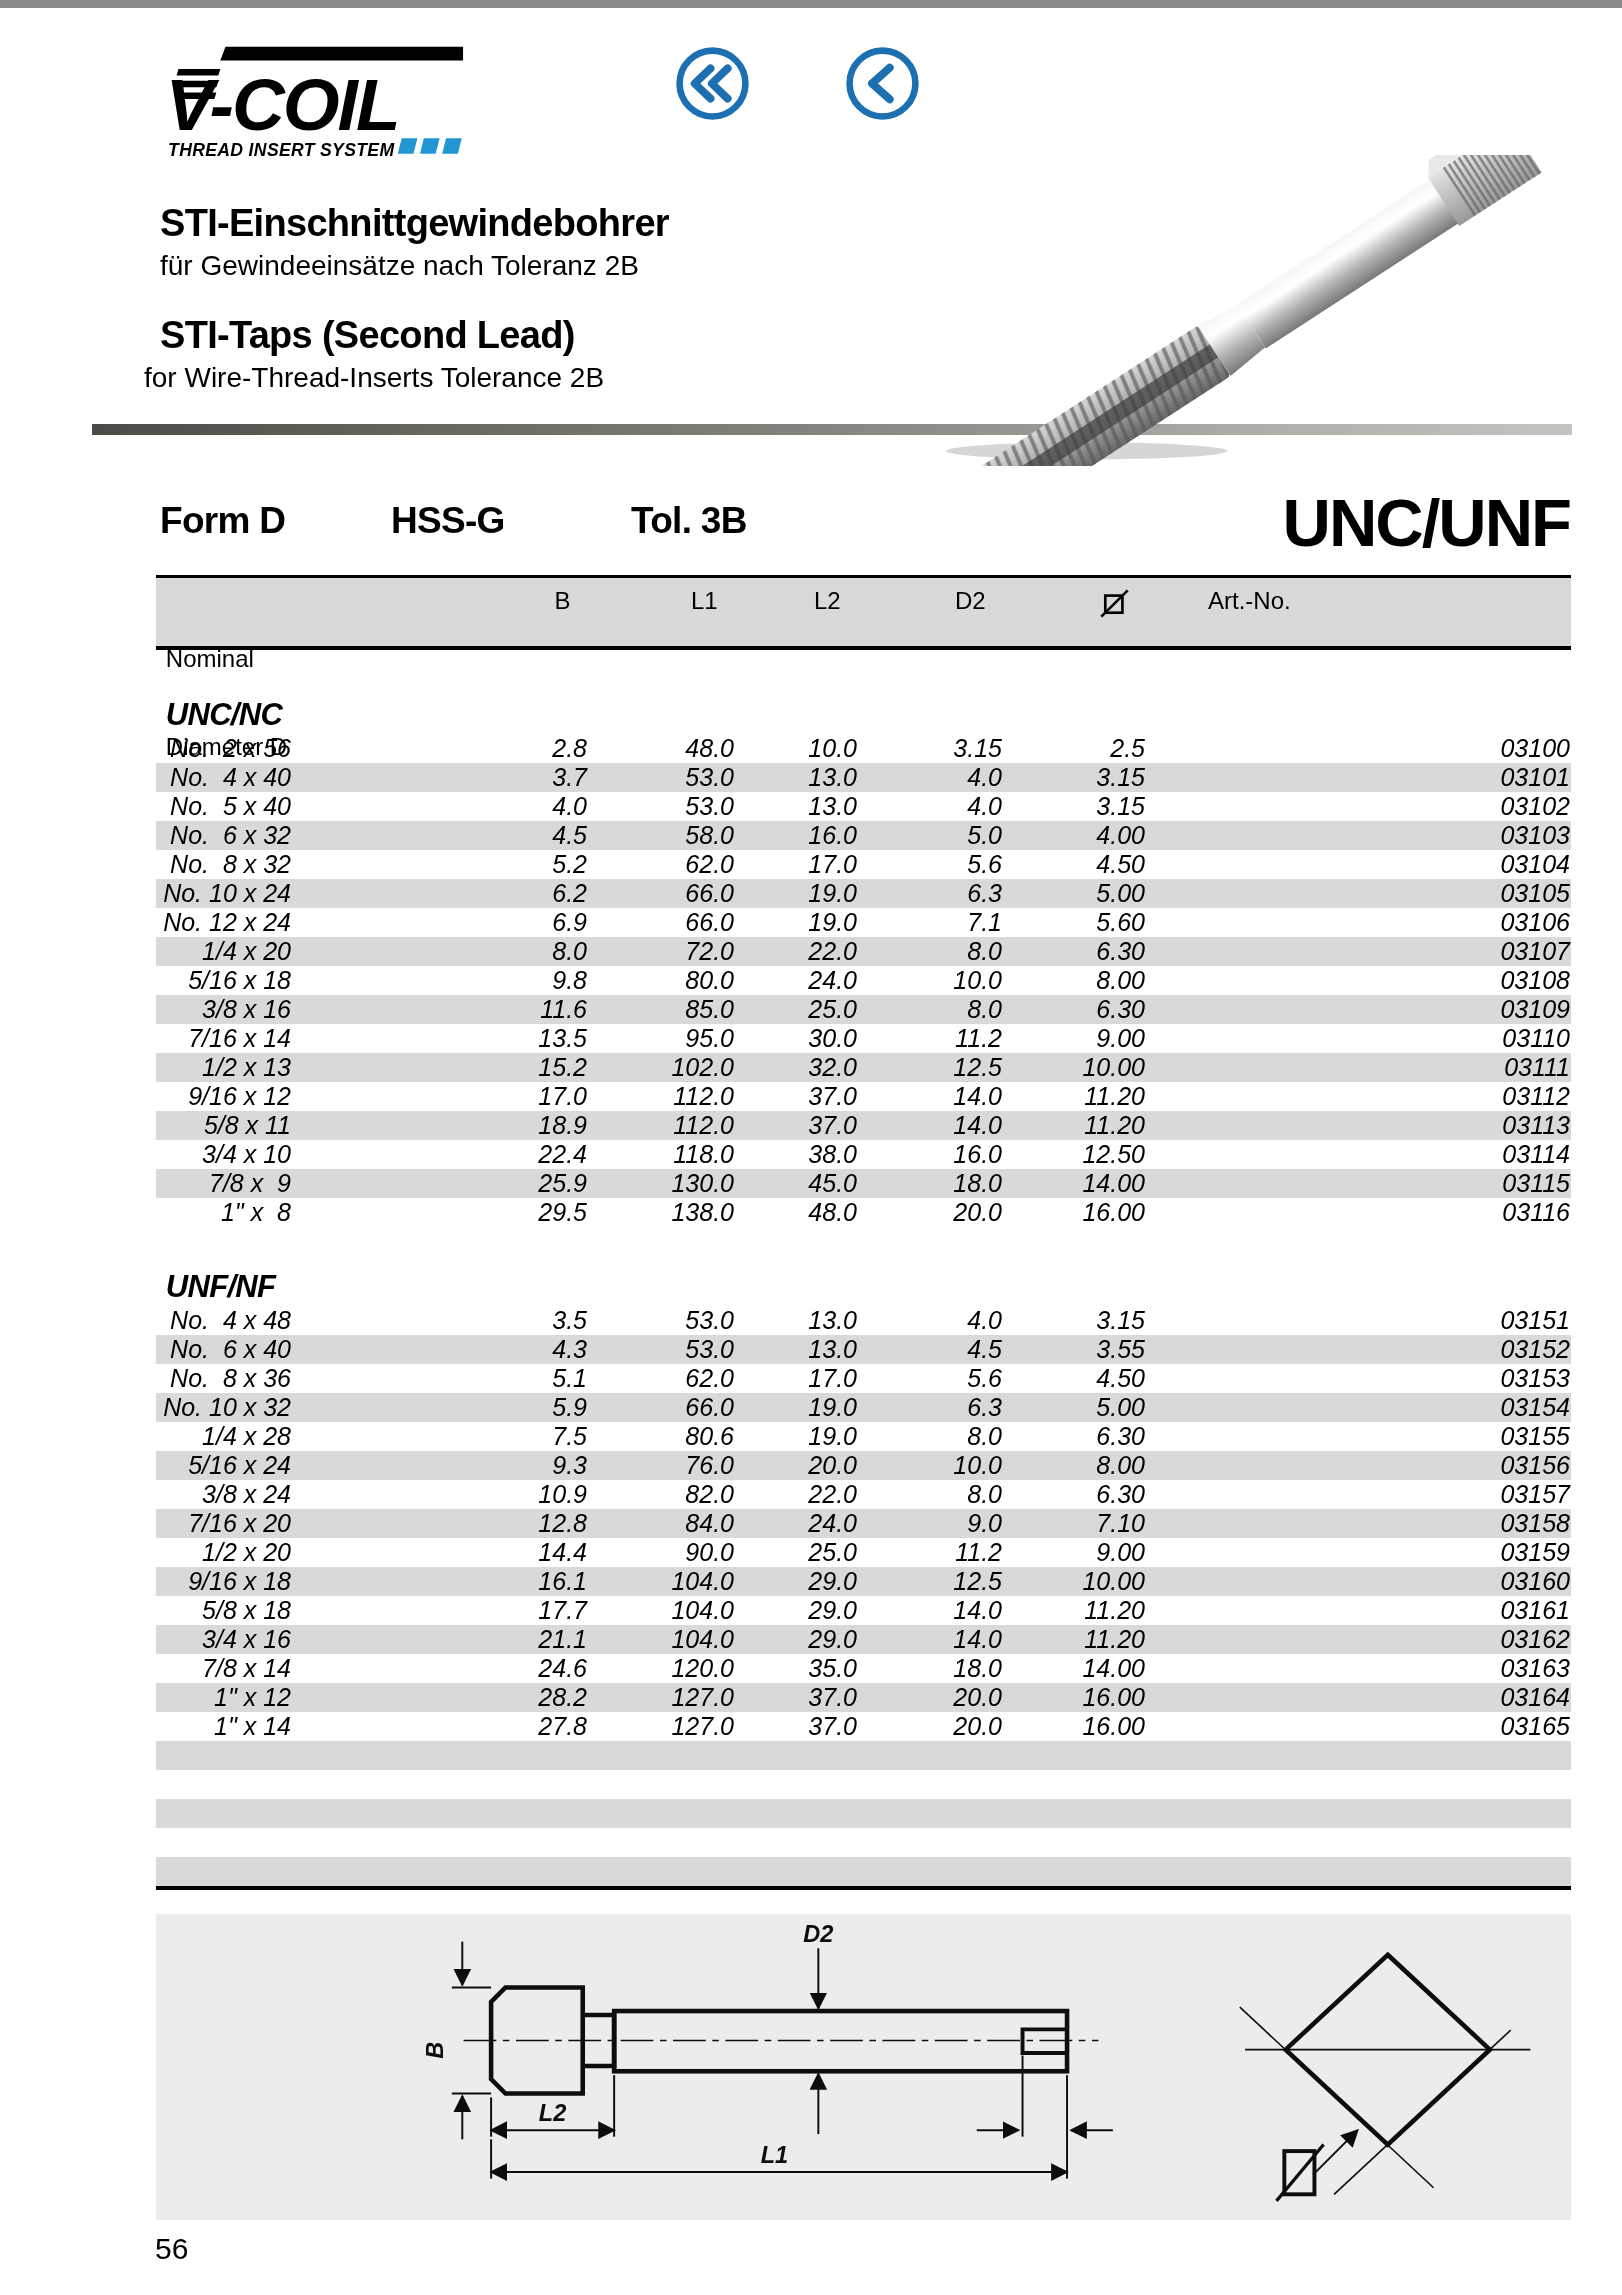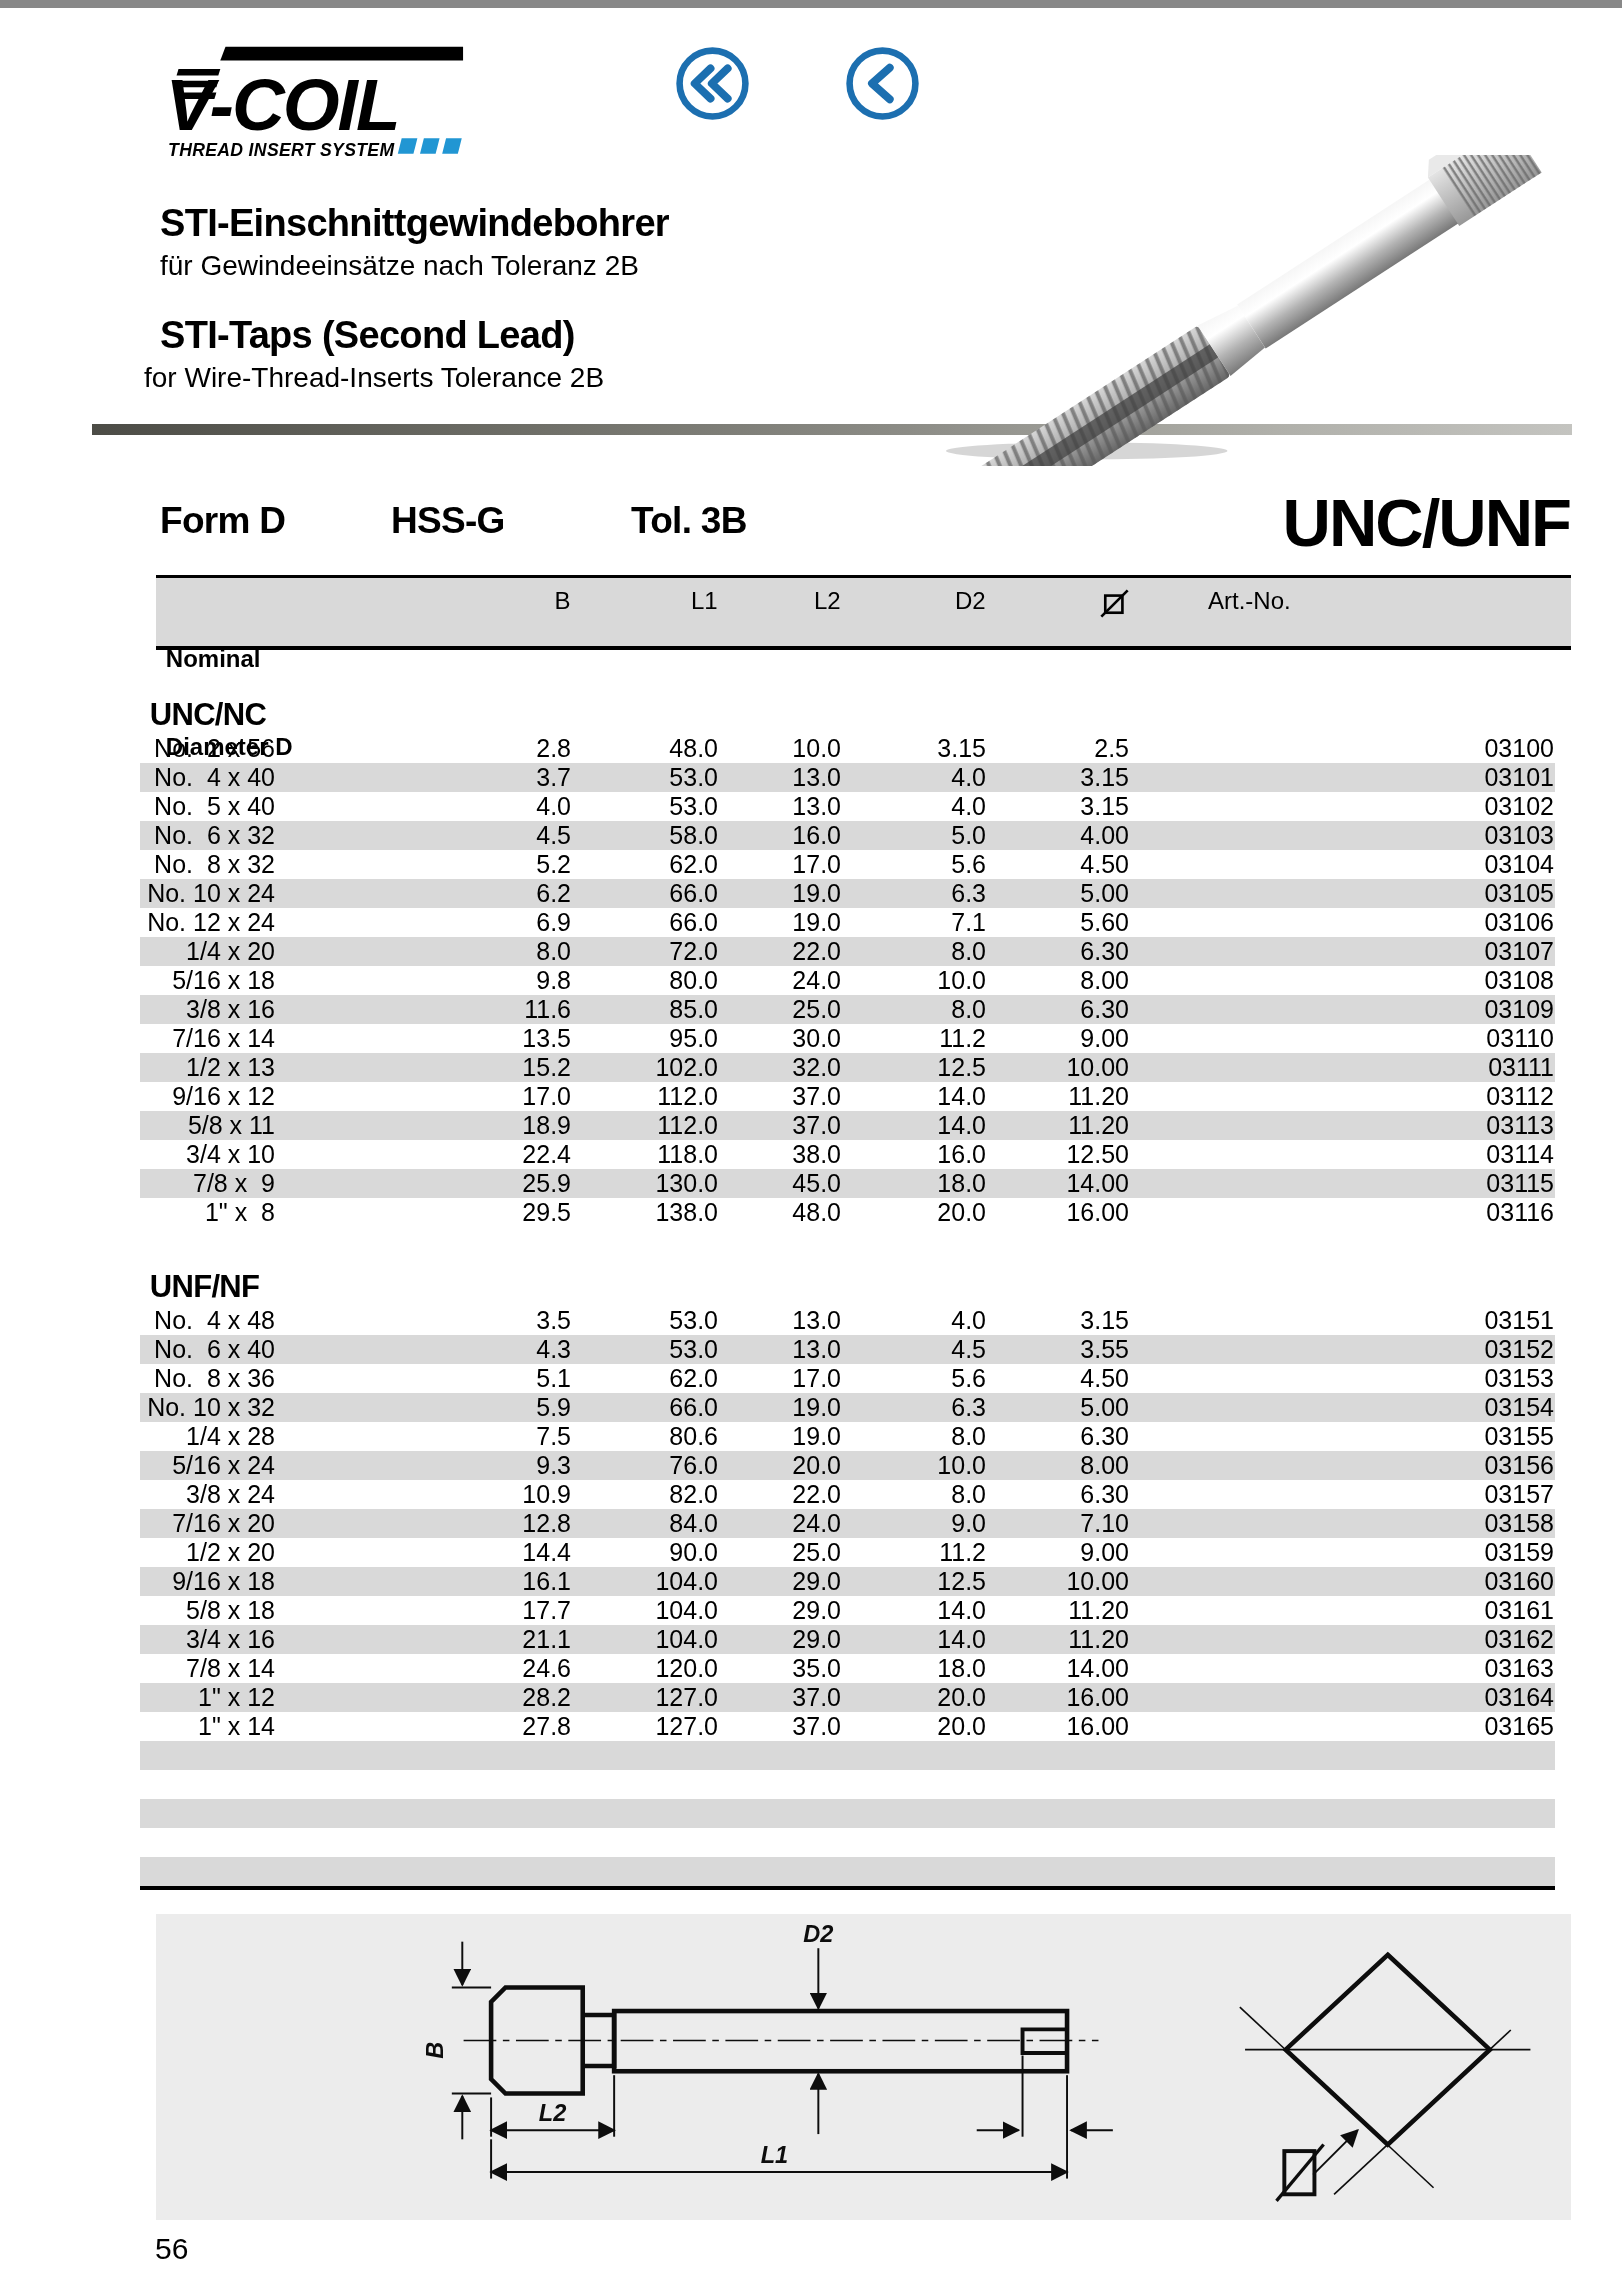--- a/index.html
+++ b/index.html
@@ -20,25 +20,25 @@
   .rule-gradient{position:absolute;left:92px;top:416px;width:1480px;height:11px;
      background:linear-gradient(to right,#4c4c46,#6f6f68 30%,#8c8c86 55%,#b0b0aa 80%,#c4c4c0);}
 
   
   .grid7{display:grid;grid-template-columns:135px 296px 147px 123px 145px 143px 425px;}
 
   .thead{position:absolute;left:156px;top:570px;width:1415px;height:68px;background:var(--stripe_gray,#d9d9d9);
          font-size:24px;}
   .thead .h{text-align:right;padding-right:16.4px;padding-top:7.9px;line-height:29px;white-space:pre;}
   .thead .h-name{text-align:left;padding-left:9.8px;padding-right:0;}
-  .thead .h-name div{line-height:30px;font-weight:bold;}
+  .thead .h-name div{line-height:30px;}
   .thead .h-art{text-align:left;padding-left:63px;padding-right:0;}
   .thead .h-sq{display:flex;justify-content:flex-end;padding-top:10.5px;}
 
-  .tbody{position:absolute;left:140px;top:642px;width:1415px;}
+  .tbody{position:absolute;left:156px;top:642px;width:1415px;font-style:italic;}
   .sp-a{height:38px;} .sp-b{height:37px;}
   .sec-h{height:46px;font-weight:bold;font-size:31px;display:flex;align-items:flex-end;
          padding-left:9.8px;padding-bottom:1.3px;box-sizing:border-box;letter-spacing:-0.7px;}
   .sec-h.second{height:42px;}
   .trow{height:29px;line-height:29px;font-size:25px;}
   .trow.stripe{background:var(--stripe_gray,#d9d9d9);}
   .trow span{display:block;text-align:right;white-space:pre;overflow:visible;}
   .trow .c-art{text-align:right;padding-left:63px;}
   .rule-b{height:3.9px;background:#000;}
 

